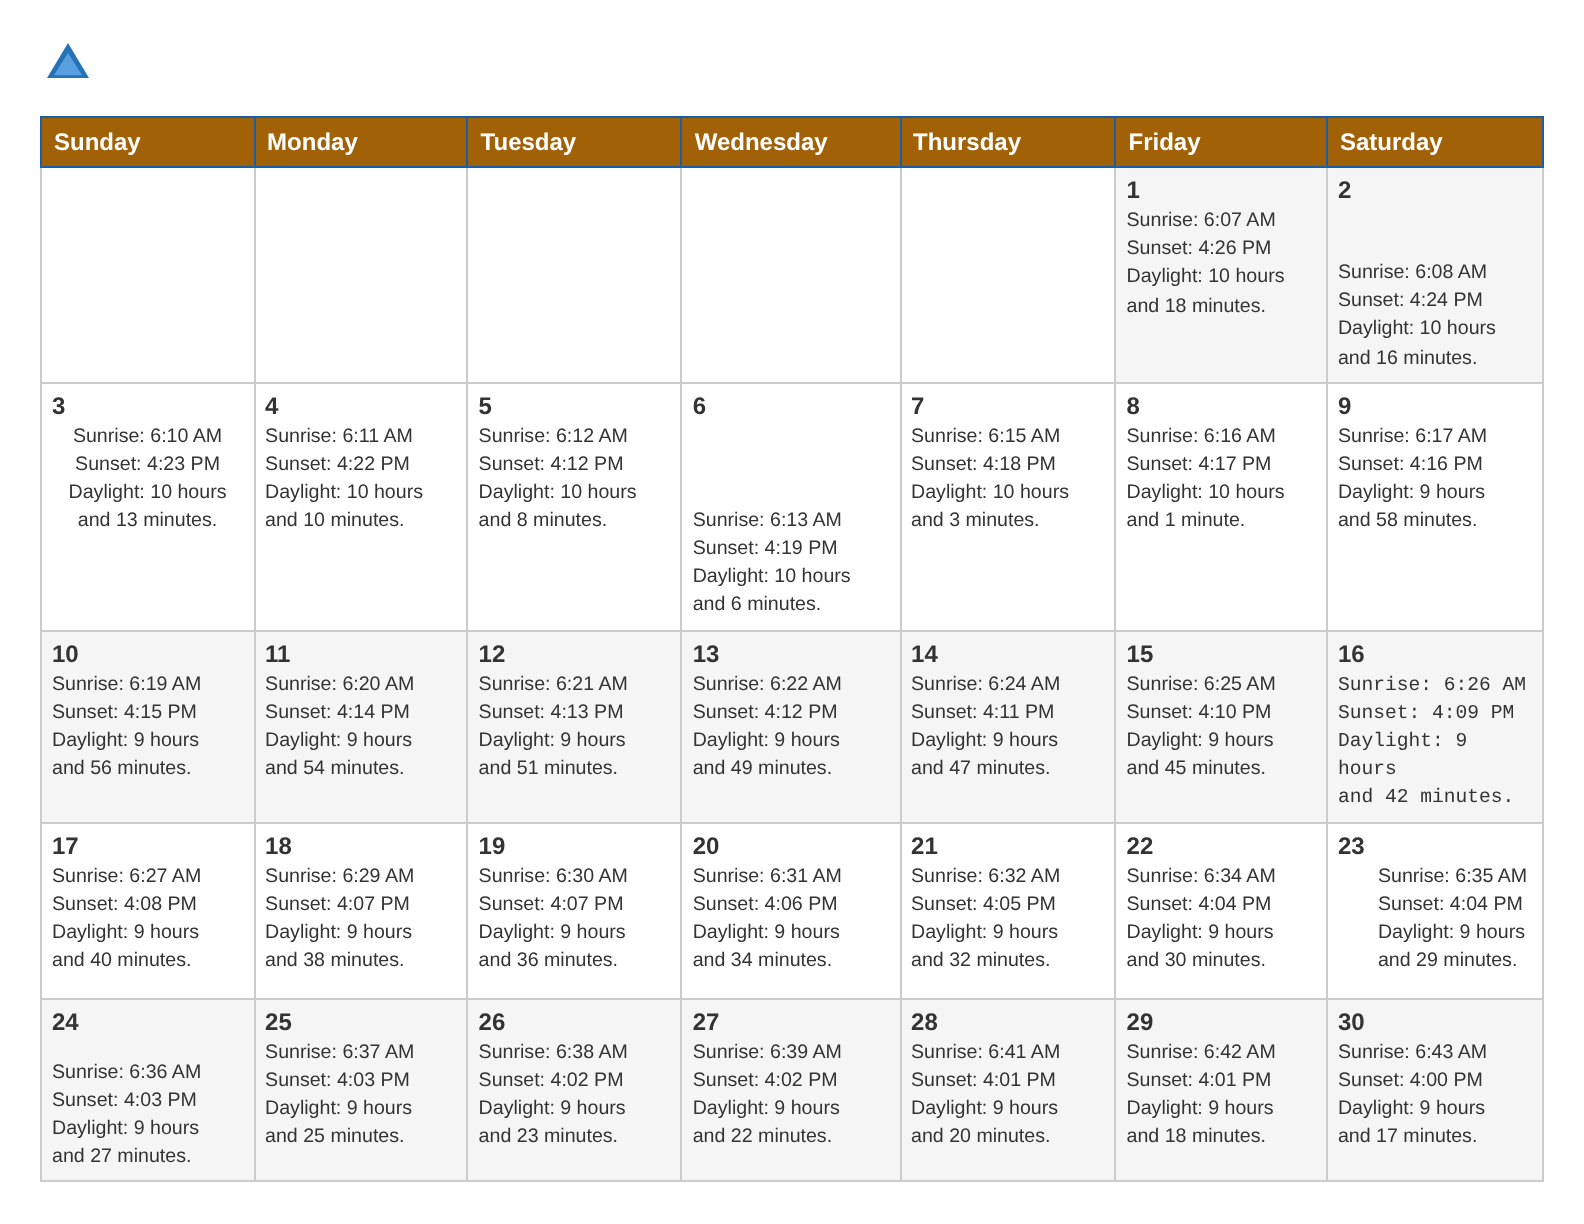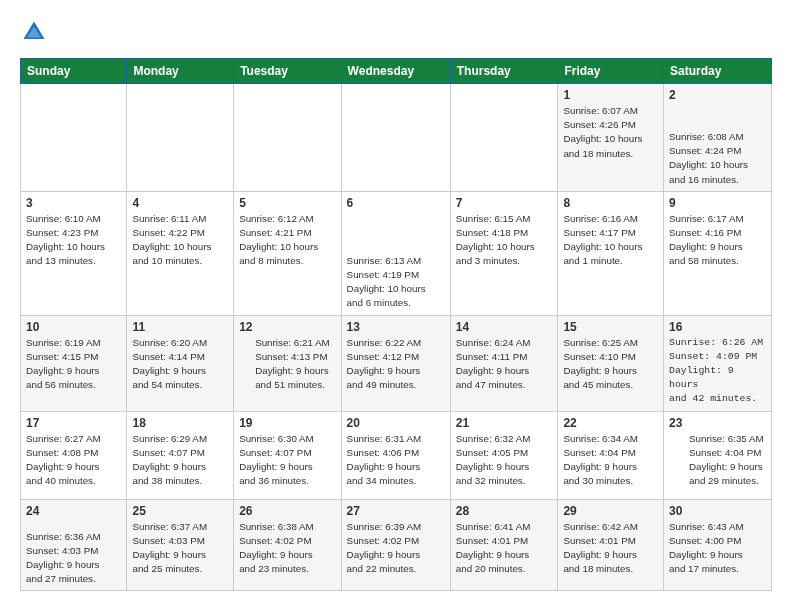--- a/index.html
+++ b/index.html
@@ -53,21 +53,21 @@
       font-size: 15px;
       font-weight: normal;
       color: #555;
     }
     .calendar {
       width: 100%;
       border-collapse: collapse;
       font-size: 10.5px;
     }
     .calendar thead th {
-      background: #15803d;
+      background: #a16207;
       color: #fff;
       padding: 5px 6px;
       font-weight: bold;
       font-size: 12px;
       text-align: left;
       border: 1px solid #1a5fa8;
     }
     .calendar tbody td {
       border: 1px solid #ccc;
       vertical-align: top;
@@ -150,36 +150,36 @@
             <span class="day-num">2</span>
             <div class="day-info" style="white-space: pre-line; margin-top: 28px;">Sunrise: 6:08 AM
 Sunset: 4:24 PM
 Daylight: 10 hours
 and 16 minutes.</div>
           </td>
         </tr>
         <tr>
           <td>
             <span class="day-num">3</span>
-            <div class="day-info" style="white-space: pre-line;">Sunrise: 6:10 AM
+            <div class="day-info" style="white-space: pre-line; text-align: center;">Sunrise: 6:10 AM
 Sunset: 4:23 PM
 Daylight: 10 hours
 and 13 minutes.</div>
           </td>
           <td>
             <span class="day-num">4</span>
             <div class="day-info" style="white-space: pre-line;">Sunrise: 6:11 AM
 Sunset: 4:22 PM
 Daylight: 10 hours
 and 10 minutes.</div>
           </td>
           <td>
             <span class="day-num">5</span>
             <div class="day-info" style="white-space: pre-line;">Sunrise: 6:12 AM
-Sunset: 4:21 PM
+Sunset: 4:12 PM
 Daylight: 10 hours
 and 8 minutes.</div>
           </td>
           <td>
             <span class="day-num">6</span>
             <div class="day-info" style="white-space: pre-line; margin-top: 44px;">Sunrise: 6:13 AM
 Sunset: 4:19 PM
 Daylight: 10 hours
 and 6 minutes.</div>
           </td>
@@ -215,21 +215,21 @@
           </td>
           <td>
             <span class="day-num">11</span>
             <div class="day-info" style="white-space: pre-line;">Sunrise: 6:20 AM
 Sunset: 4:14 PM
 Daylight: 9 hours
 and 54 minutes.</div>
           </td>
           <td>
             <span class="day-num">12</span>
-            <div class="day-info" style="white-space: pre-line; margin-left: 16px;">Sunrise: 6:21 AM
+            <div class="day-info" style="white-space: pre-line;">Sunrise: 6:21 AM
 Sunset: 4:13 PM
 Daylight: 9 hours
 and 51 minutes.</div>
           </td>
           <td>
             <span class="day-num">13</span>
             <div class="day-info" style="white-space: pre-line;">Sunrise: 6:22 AM
 Sunset: 4:12 PM
 Daylight: 9 hours
 and 49 minutes.</div>

